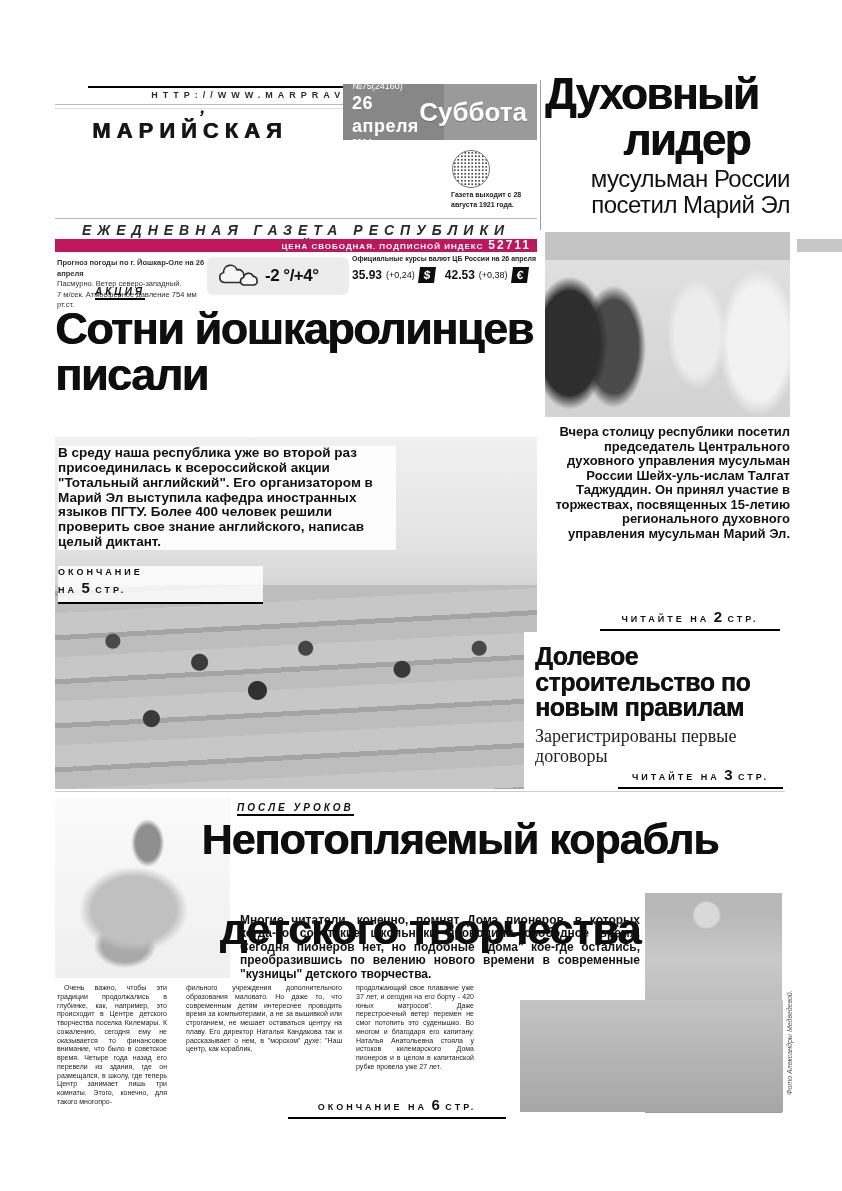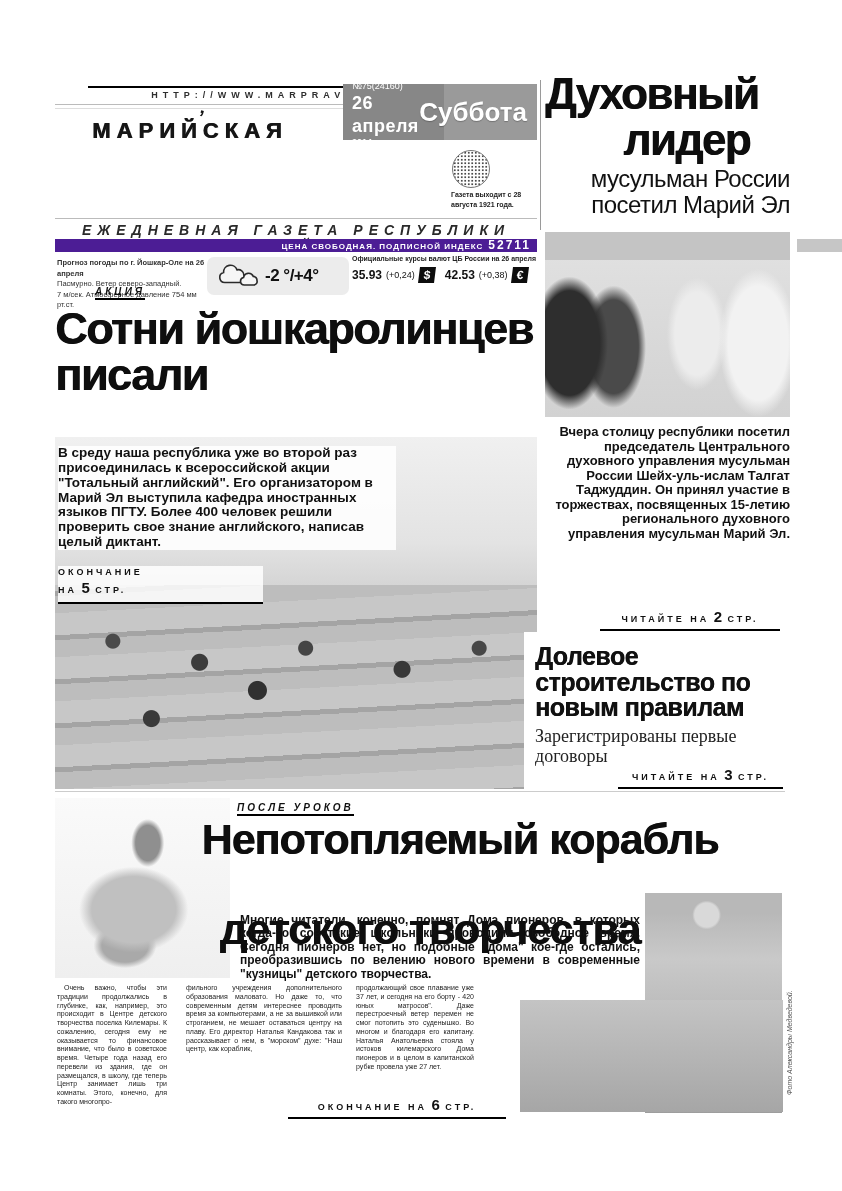--- a/index.html
+++ b/index.html
@@ -21,21 +21,21 @@
   .year{font-size:9px;font-weight:bold;}
   .day{font-size:26px;font-weight:bold;padding-right:10px;text-shadow:0 1px 1px rgba(0,0,0,.25);}
   .logo-top{font-size:22px;font-weight:bold;letter-spacing:6px;color:#161616;text-shadow:.8px 0 0 #161616;}
   .logo-main{font-size:64px;font-weight:bold;letter-spacing:10px;line-height:1;color:#141414;
              text-shadow:1.6px 0 0 #141414,-1.6px 0 0 #141414,0 .8px 0 #141414;}
   .accent{font-size:20px;font-weight:bold;transform:rotate(14deg);color:#141414;}
   .stamp{border-radius:50%;background:radial-gradient(circle,#4a4a4a .7px,transparent 1.1px);
          background-size:3.5px 3.5px;border:1px solid #777;}
   .founded{font-size:7px;font-weight:bold;line-height:1.45;color:#222;}
   .tagline{font-size:14px;font-weight:bold;letter-spacing:6px;color:#2a2a2a;font-style:italic;}
-  .pricebar{background:#4c1d95;color:#fff;display:flex;justify-content:flex-end;align-items:baseline;gap:5px;padding-right:6px;}
+  .pricebar{background:#be185d;color:#fff;display:flex;justify-content:flex-end;align-items:baseline;gap:5px;padding-right:6px;}
   .pricebar .lbl{font-size:8px;font-weight:bold;letter-spacing:1px;line-height:13px;}
   .pricebar .idx{font-size:12px;font-weight:bold;letter-spacing:2px;line-height:13px;}
   
   .wline{font-size:7.5px;line-height:1.4;color:#333;}
   .tempbox{background:#ececec;border-radius:7px;display:flex;align-items:center;gap:6px;padding:4px 8px;}
   .temp{font-size:17px;font-weight:bold;letter-spacing:-.5px;}
   .curhead{font-size:7px;font-weight:bold;color:#222;}
   .currow{display:flex;align-items:center;gap:4px;}
   .curval{font-size:12px;font-weight:bold;}
   .curchg{font-size:9px;}

